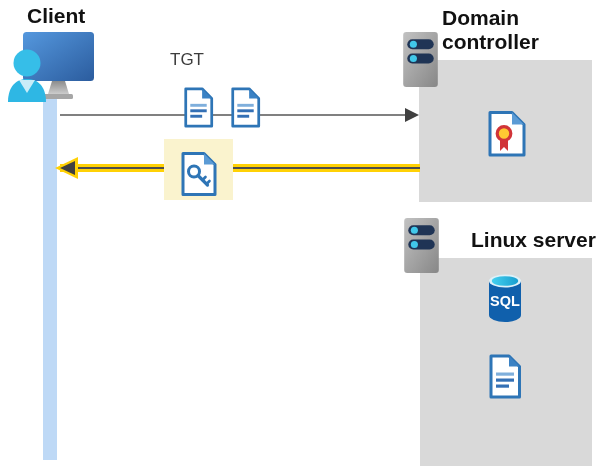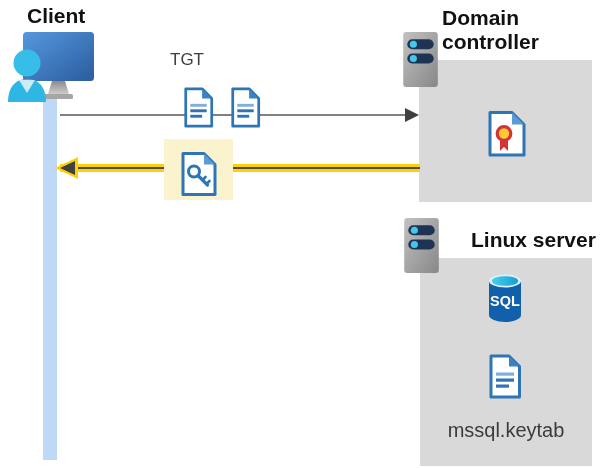--- a/index.html
+++ b/index.html
@@ -182,15 +182,14 @@
   <div class="abs icon" style="left:488px;top:353px;">
     <svg width="34" height="47" viewBox="0 0 34 46">
       <path d="M3 2.5 H21 L31.5 13 V43.5 H3 Z" fill="#ffffff" stroke="#2e75b6" stroke-width="3" stroke-linejoin="round"></path>
       <path d="M21 2.5 V13 H31.5 Z" fill="#3b82c4"></path>
       <rect x="8" y="19" width="18" height="3.2" fill="#7fafdc"></rect>
       <rect x="8" y="25" width="18" height="3.2" fill="#3470b5"></rect>
       <rect x="8" y="31" width="13" height="3.2" fill="#3470b5"></rect>
     </svg>
   </div>
 
-  <div class="abs file-label" style="left:426px;top:419px;width:160px;">mssql.keytab</div>
 
 </div>
 
 </body></html>

